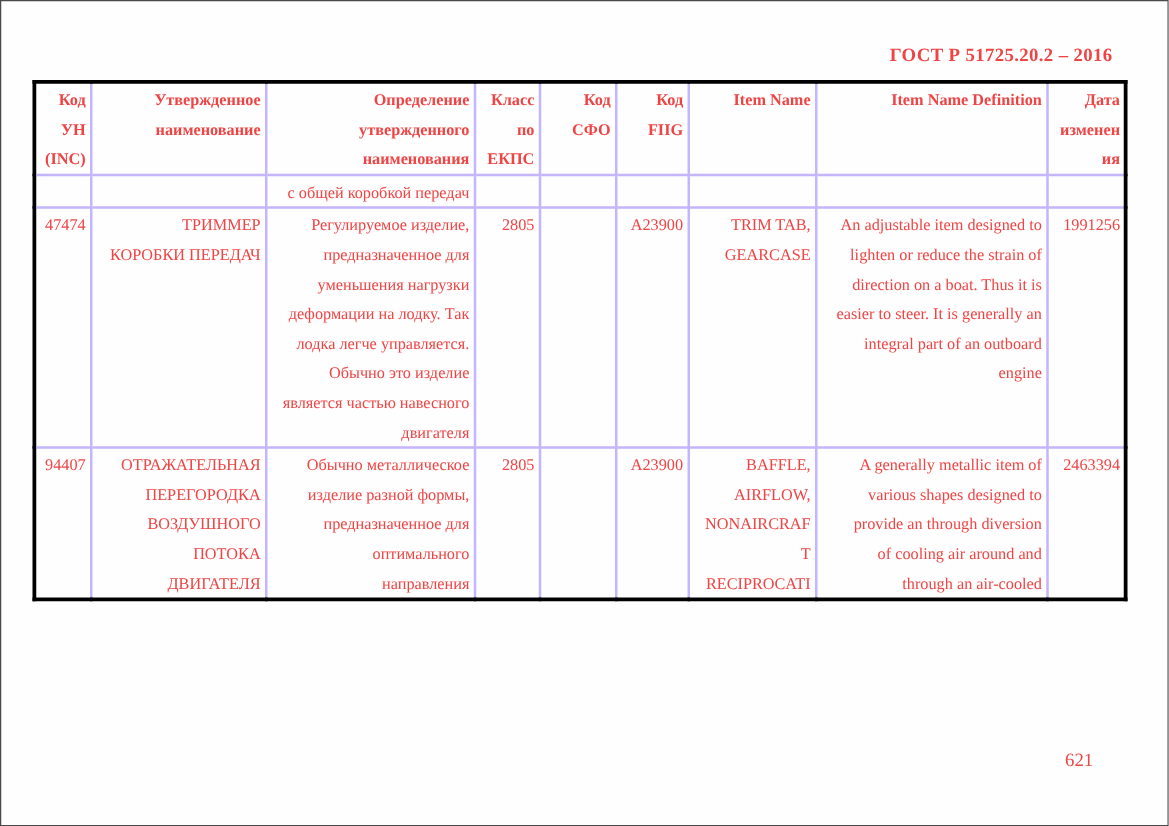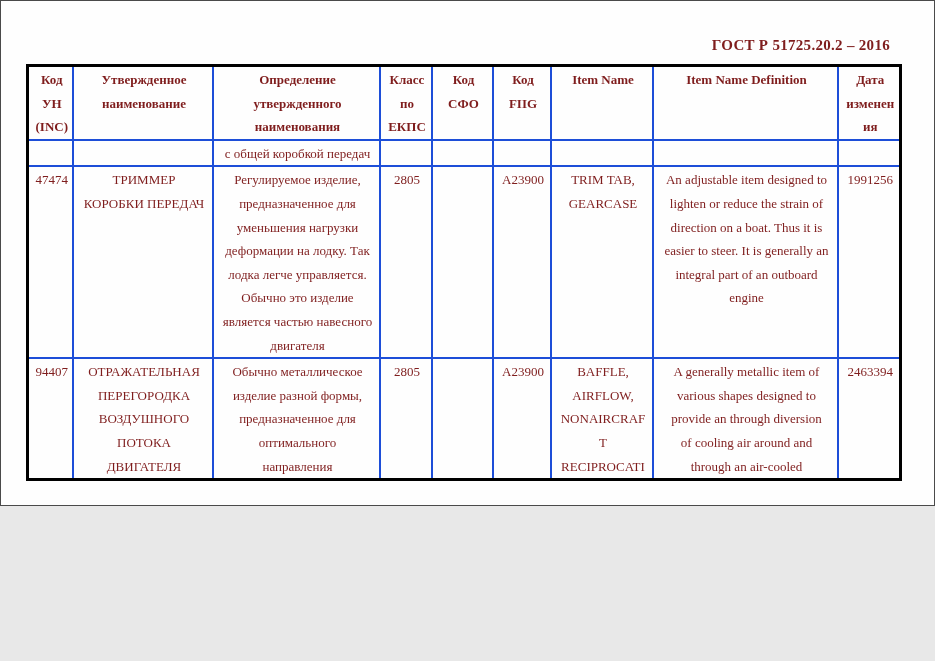--- a/index.html
+++ b/index.html
@@ -3,27 +3,27 @@
 <meta charset="utf-8">
 <style>
   html, body {
     margin: 0;
     padding: 0;
     background: #e8e8e8;
   }
   .page {
     position: relative;
     width: 935px;
-    height: 506px;
+    height: 661px;
     background: #fefefe;
     box-sizing: border-box;
     border: 1px solid #4a4a4a;
     overflow: hidden;
     font-family: "Liberation Serif", serif;
-    color: #7f1d1d;
+    color: #ef4444;
   }
   .doc-title {
     position: absolute;
     top: 36px;
     right: 44px;
     font-size: 15px;
     font-weight: bold;
     letter-spacing: 0.3px;
     white-space: nowrap;
   }
@@ -31,23 +31,23 @@
     position: absolute;
     left: 25px;
     top: 63px;
     width: 873px;
     border-collapse: collapse;
     table-layout: fixed;
     border: 3px solid #000;
   }
   table.gost th,
   table.gost td {
-    border: 2px solid #1d4ed8;
+    border: 2px solid #c4b5fd;
     vertical-align: top;
-    text-align: center;
+    text-align: right;
     padding: 1px 3px 0 6px;
     font-size: 13px;
     line-height: 23.6px;
     white-space: pre-line;
     overflow: hidden;
   }
   table.gost th {
     font-weight: bold;
     font-size: 13px;
   }

